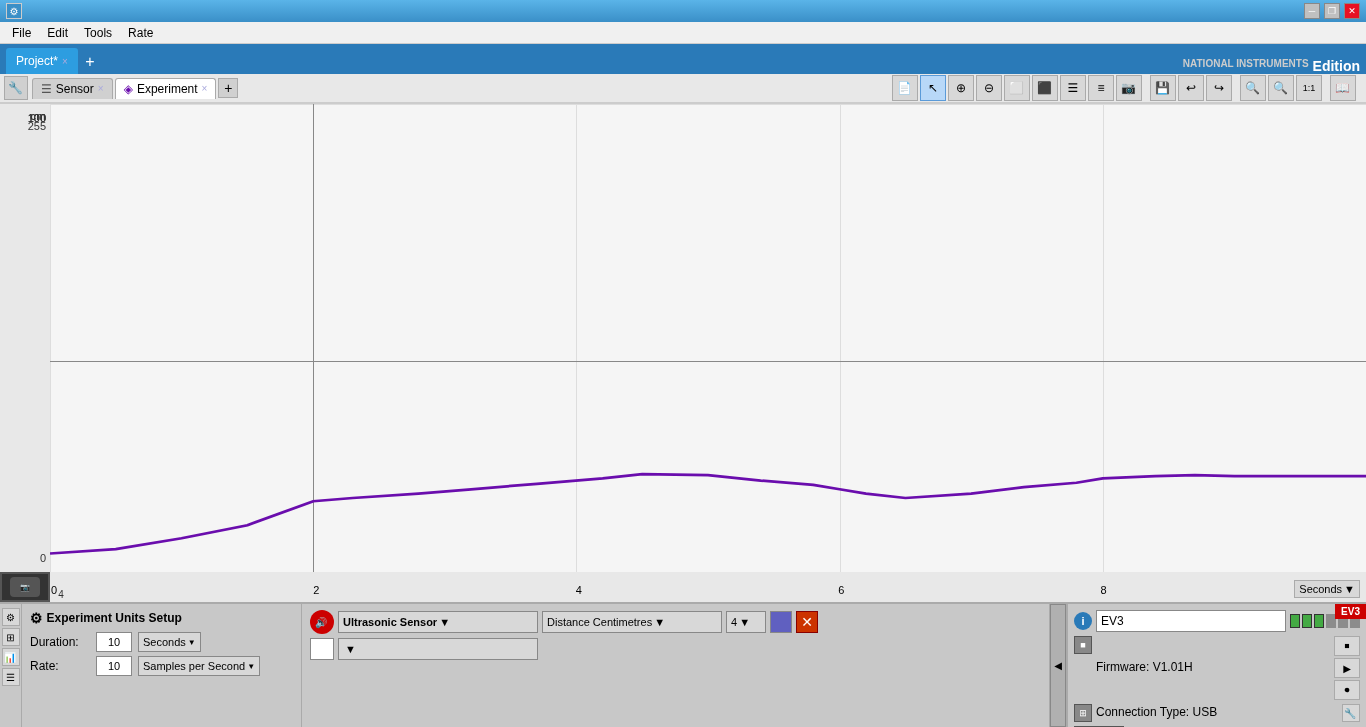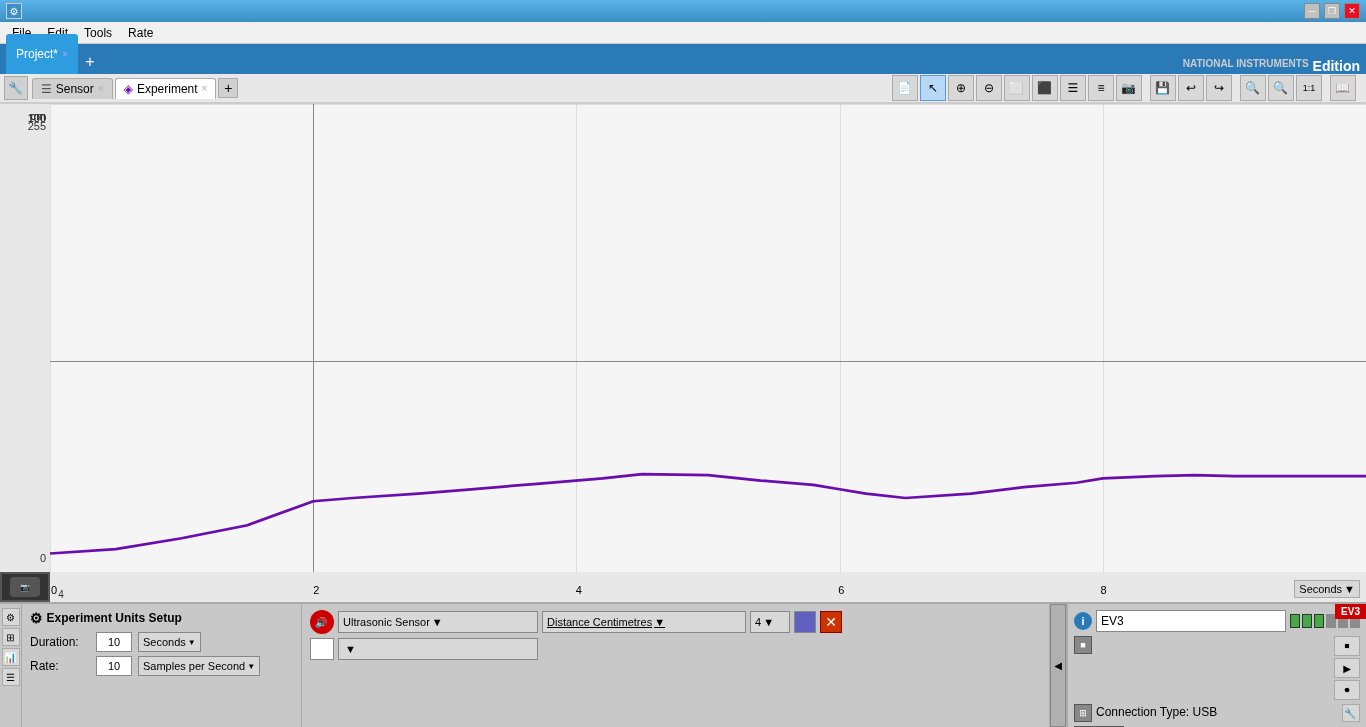--- a/index.html
+++ b/index.html
@@ -48,21 +48,21 @@
     .project-tabs-bar {
       background: #2a7ab8;
       height: 30px;
       display: flex;
       align-items: flex-end;
       padding: 0 6px;
     }
     .project-tab {
       background: #1a5a8a;
       color: white;
-      padding: 20px 10px;
+      padding: 13px 10px;
       border-radius: 3px 3px 0 0;
       display: flex; align-items: center; gap: 4px;
       cursor: pointer;
       font-size: 12px;
       height: 24px;
     }
     .project-tab.active { background: #2d9de0; }
     .tab-close { font-size: 10px; cursor: pointer; color: #aad; }
     .plus-btn {
       color: white; font-size: 16px;
@@ -575,25 +575,25 @@
           <div class="dropdown-box">
             <span>Samples per Second</span>
             <span class="dropdown-arrow">▼</span>
           </div>
         </div>
       </div>
 
       <div class="sensor-setup">
         <div class="sensor-row">
           <div class="sensor-icon-red">🔊</div>
-          <div class="sensor-dropdown" style="width:200px;">
+          <div class="sensor-dropdown" style="width:200px;font-weight:bold;">
             <span>Ultrasonic Sensor</span>
             <span>▼</span>
           </div>
-          <div class="sensor-dropdown" style="width:204px;text-decoration:underline;">
+          <div class="sensor-dropdown" style="width:180px;">
             <span>Distance Centimetres</span>
             <span>▼</span>
           </div>
           <div class="sensor-dropdown" style="width:40px;">
             <span>4</span>
             <span>▼</span>
           </div>
           <div class="color-swatch"></div>
           <div class="sensor-delete">✕</div>
         </div>
@@ -621,20 +621,21 @@
             <div class="battery-bar" style="background:#333;opacity:0.4;"></div>
             <div class="battery-bar" style="background:#333;opacity:0.4;"></div>
             <div class="battery-bar" style="background:#333;opacity:0.4;"></div>
           </div>
         </div>
 
         <div style="position:absolute;top:0;right:0;background:#cc0000;color:white;font-size:10px;font-weight:bold;padding:2px 6px;">EV3</div>
 
         <div style="display:flex;gap:4px;margin-bottom:4px;">
           <div style="width:18px;height:18px;background:#888;border:1px solid #555;display:flex;align-items:center;justify-content:center;font-size:9px;color:white;">■</div>
+          <span class="firmware-row">Firmware: V1.01H</span>
           <div style="margin-left:auto;">
             <div style="display:flex;flex-direction:column;gap:2px;">
               <div style="width:26px;height:20px;background:#d8d8d8;border:1px solid #aaa;display:flex;align-items:center;justify-content:center;cursor:pointer;font-size:10px;">⏹</div>
               <div style="width:26px;height:20px;background:#d8d8d8;border:1px solid #aaa;display:flex;align-items:center;justify-content:center;cursor:pointer;font-size:10px;">▶</div>
               <div style="width:26px;height:20px;background:#d8d8d8;border:1px solid #aaa;display:flex;align-items:center;justify-content:center;cursor:pointer;font-size:10px;">⏺</div>
             </div>
           </div>
         </div>
         <div style="display:flex;gap:4px;margin-bottom:4px;">
           <div style="width:18px;height:18px;background:#888;border:1px solid #555;display:flex;align-items:center;justify-content:center;font-size:9px;color:white;">⊞</div>

